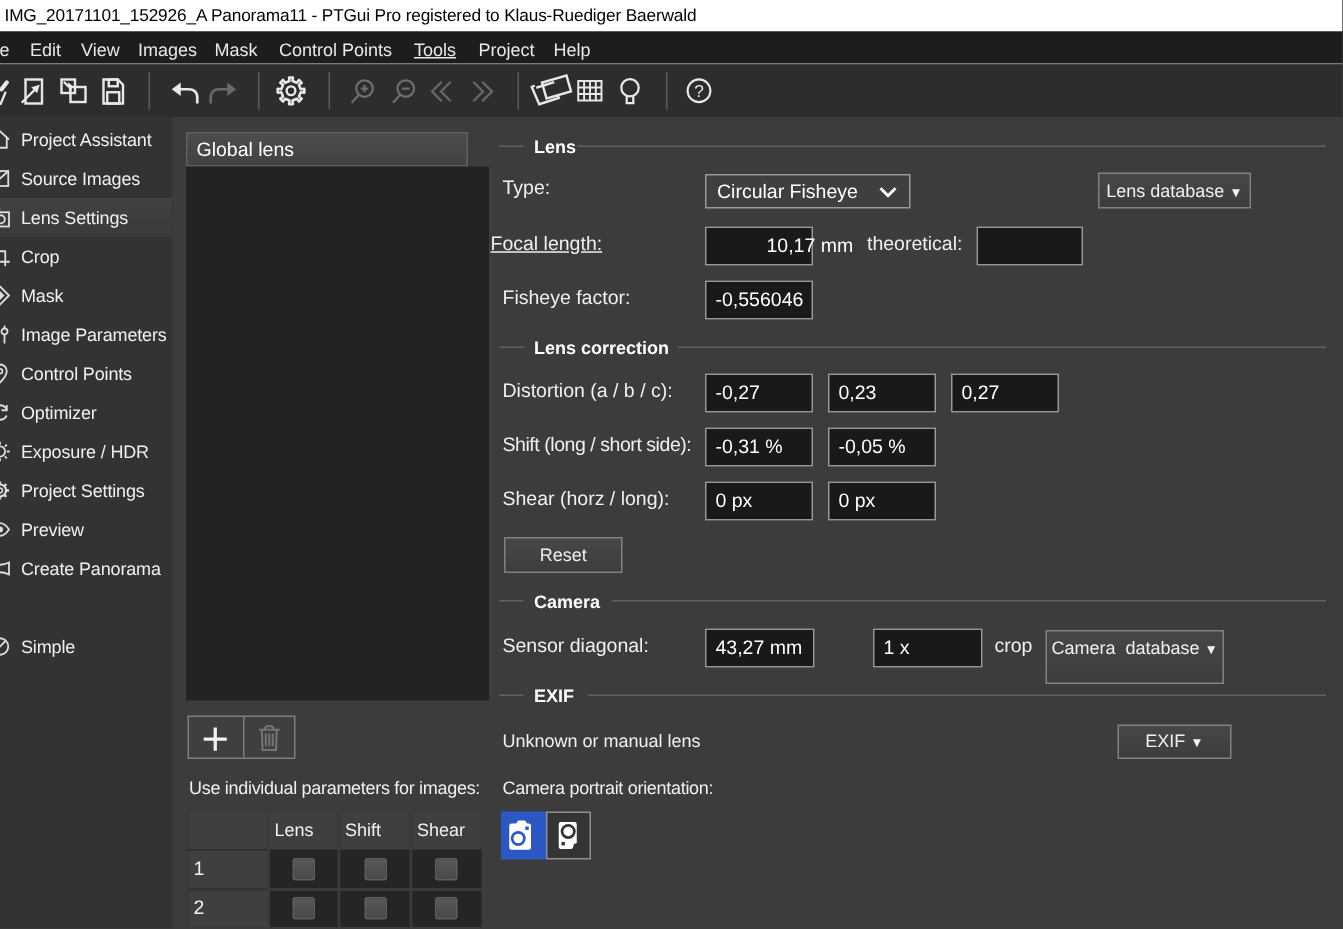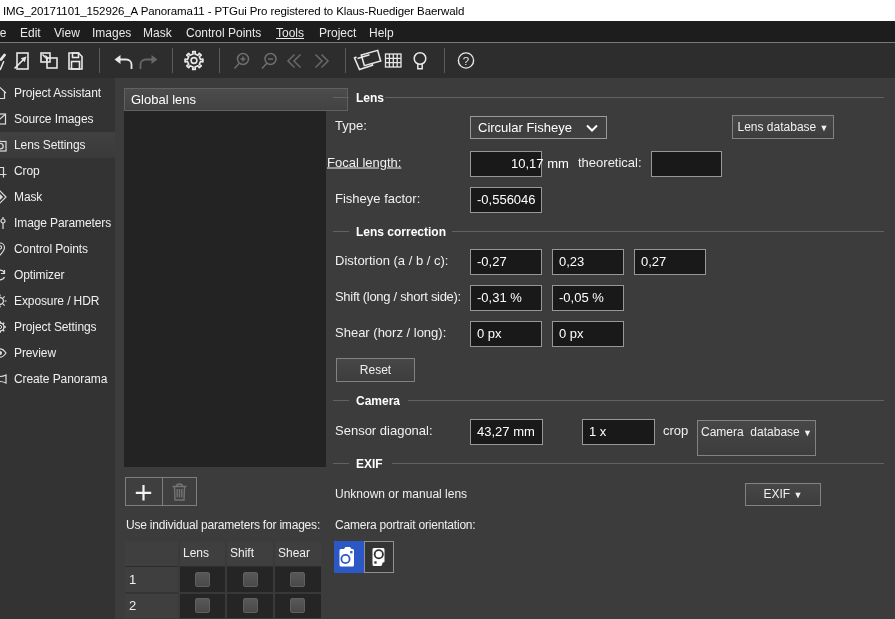--- a/index.html
+++ b/index.html
@@ -186,23 +186,30 @@
         <path d="M 7 1 V 3 M 7 11 V 13 M 1 7 H 3 M 11 7 H 13 M 2.8 2.8 L 4.2 4.2 M 9.8 9.8 L 11.2 11.2 M 2.8 11.2 L 4.2 9.8 M 9.8 4.2 L 11.2 2.8" stroke="#ddd" stroke-width="1.6"></path>
       </svg>
       <span>Project Settings</span>
     </div>
     <div class="sideitem" style="top:288px;">
       <svg class="sideicon" width="14" height="14" viewBox="0 0 14 14">
         <path d="M 1 3 C 3 4 5 4.5 7 4.5 C 9 4.5 11 4 13 3 V 11 C 11 10 9 9.5 7 9.5 C 5 9.5 3 10 1 11 Z" stroke="#ddd" fill="none" stroke-width="1.2"></path>
       </svg>
       <span>Create Panorama</span>
     </div>
+    <div class="sideitem" style="top:340px;">
+      <svg class="sideicon" width="14" height="14" viewBox="0 0 14 14">
+        <circle cx="7" cy="7" r="5.5" stroke="#ddd" fill="none" stroke-width="1.2"></circle>
+        <path d="M 10.5 3.5 L 3.5 10.5" stroke="#ddd" stroke-width="1.2"></path>
+      </svg>
+      <span>Simple</span>
+    </div>
   </div>
 
-<div class="abs" style="left:124px;top:88px;width:224px;height:23px;background:linear-gradient(#4c4c4c,#424242);border:1px solid #616161;">
+<div class="abs" style="left:124px;top:88px;width:188px;height:23px;background:linear-gradient(#4c4c4c,#424242);border:1px solid #616161;">
   <div style="position:absolute;left:6px;top:0;line-height:21px;font-size:13px;color:#fff;">Global lens</div>
 </div>
 <div class="abs" style="left:124px;top:111px;width:202px;height:356px;background:#232323;"></div>
 
 <div class="abs" style="left:125px;top:477px;width:72px;height:29px;background:#3f3f3f;border:1px solid #7e7e7e;">
   <div style="position:absolute;left:36px;top:0;width:1px;height:27px;background:#7e7e7e;"></div>
   <svg width="70" height="27" viewBox="0 0 70 27" style="position:absolute;left:0;top:0;">
     <path d="M 17.5 7 V 22.5 M 9.8 14.8 H 25.2" stroke="#f2f2f2" stroke-width="2.2" fill="none"></path>
     <g stroke="#747474" fill="none" stroke-width="1.4">
       <path d="M 46.5 8.5 H 60.5 M 48.5 8.5 L 49 22 H 58 L 58.5 8.5 M 50.5 8.5 Q 50.5 6 53.5 6 Q 56.5 6 56.5 8.5"></path>

